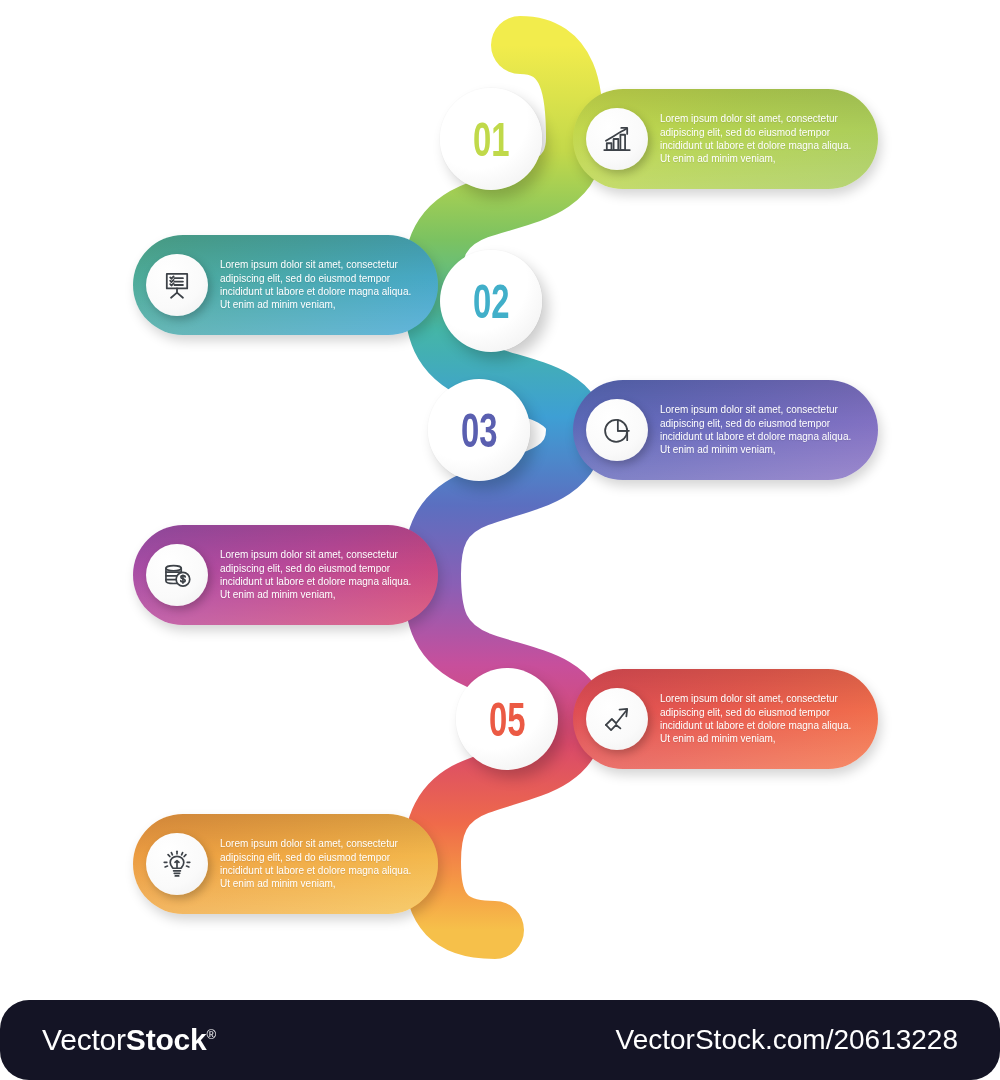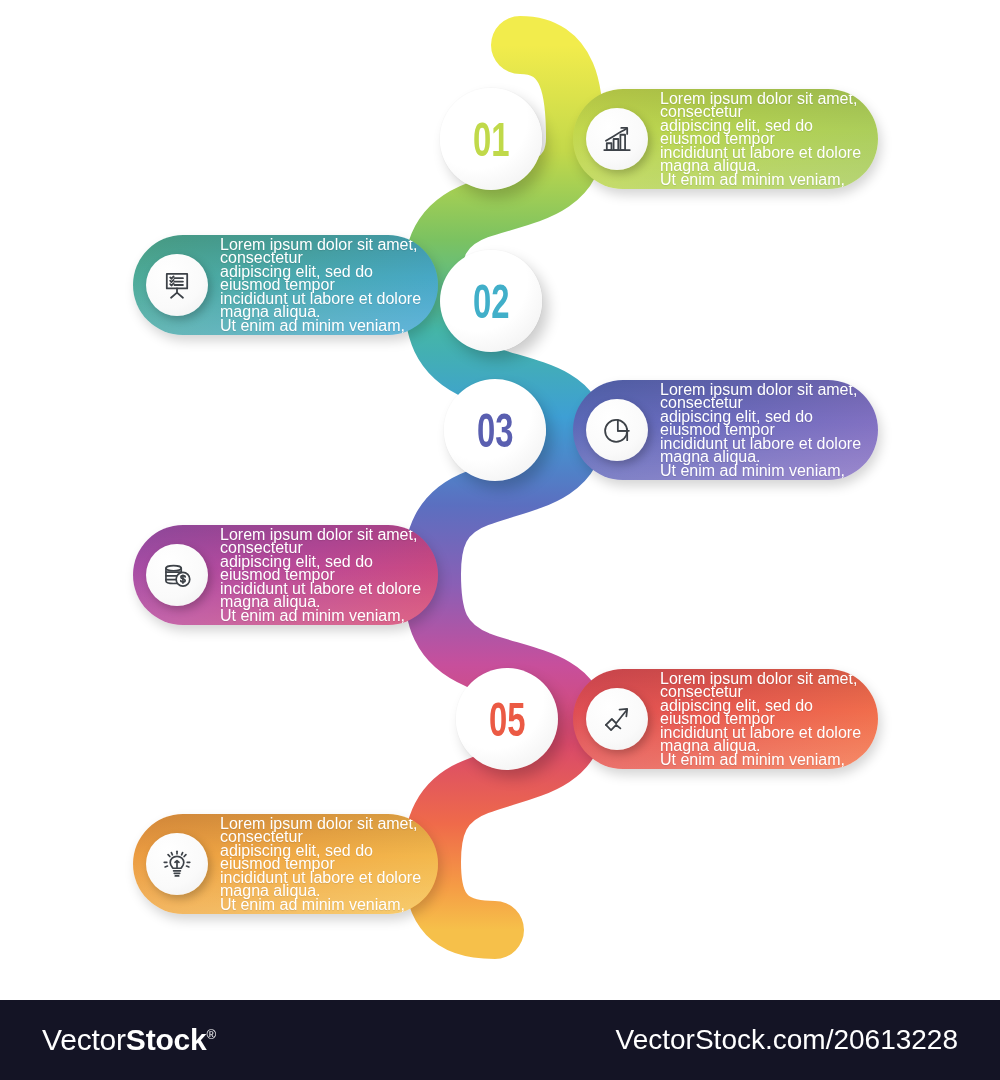--- a/index.html
+++ b/index.html
@@ -60,33 +60,33 @@
     background: radial-gradient(circle at 36% 30%, #ffffff 0%, #fafafa 60%, #eeeeee 100%);
     box-shadow: 3px 4px 8px rgba(0,0,0,0.22);
     display:flex; align-items:center; justify-content:center;
   }
   .icon-circle svg { width:34px; height:34px; display:block; }
 
   .pill-text{
     position:relative; z-index:2;
     margin-left:12px;
     color:#ffffff;
-    font-size:16px;
+    font-size:10px;
     line-height:13.4px;
     text-align:left;
     width:210px;
     text-shadow: 0 1px 1px rgba(0,0,0,0.10);
     white-space: pre-line;
   }
 
   
   #footer{
     position:absolute; left:0; top:1000px; width:1000px; height:80px;
     background:#141425;
-    display:flex; align-items:center;
+    display:flex; align-items:center;border-radius:29px;
   }
   #wm-logo{
     position:absolute; left:42px; top:50%; transform:translateY(-50%);
     color:#fff; font-size:30px; letter-spacing:-0.2px; white-space:nowrap;
     font-family:"Liberation Sans", sans-serif;
   }
   #wm-logo .thin{ font-weight:300; }
   #wm-logo .bold{ font-weight:700; }
   #wm-logo .reg{ font-size:13px; vertical-align:super; font-weight:400; }
   #wm-url{
@@ -171,21 +171,21 @@
         </svg>
       </div>
       <div class="pill-text">Lorem ipsum dolor sit amet, consectetur
 adipiscing elit, sed do eiusmod tempor
 incididunt ut labore et dolore magna aliqua.
 Ut enim ad minim veniam,</div>
     </div>
   </div>
 
   <div class="step-row" style="top:379px;">
-    <div class="num-circle" style="left:444px; top:0;">
+    <div class="num-circle" style="left:428px; top:0;">
       <span class="num" style="color: rgb(90, 95, 176);">03</span>
     </div>
     <div class="pill right" style="top:1px; background:linear-gradient(140deg,#5567b5 0%,#6c6bbd 45%,#8a73c4 100%);">
       <div class="icon-circle">
         <svg viewBox="0 0 40 40" fill="none" stroke="#3d4248" stroke-width="2.1" stroke-linecap="round" stroke-linejoin="round">
           <circle cx="19" cy="21" r="13"></circle>
           <path d="M21 8 V21 H34"></path>
           <path d="M21 21 H32 V32"></path>
         </svg>
       </div>

